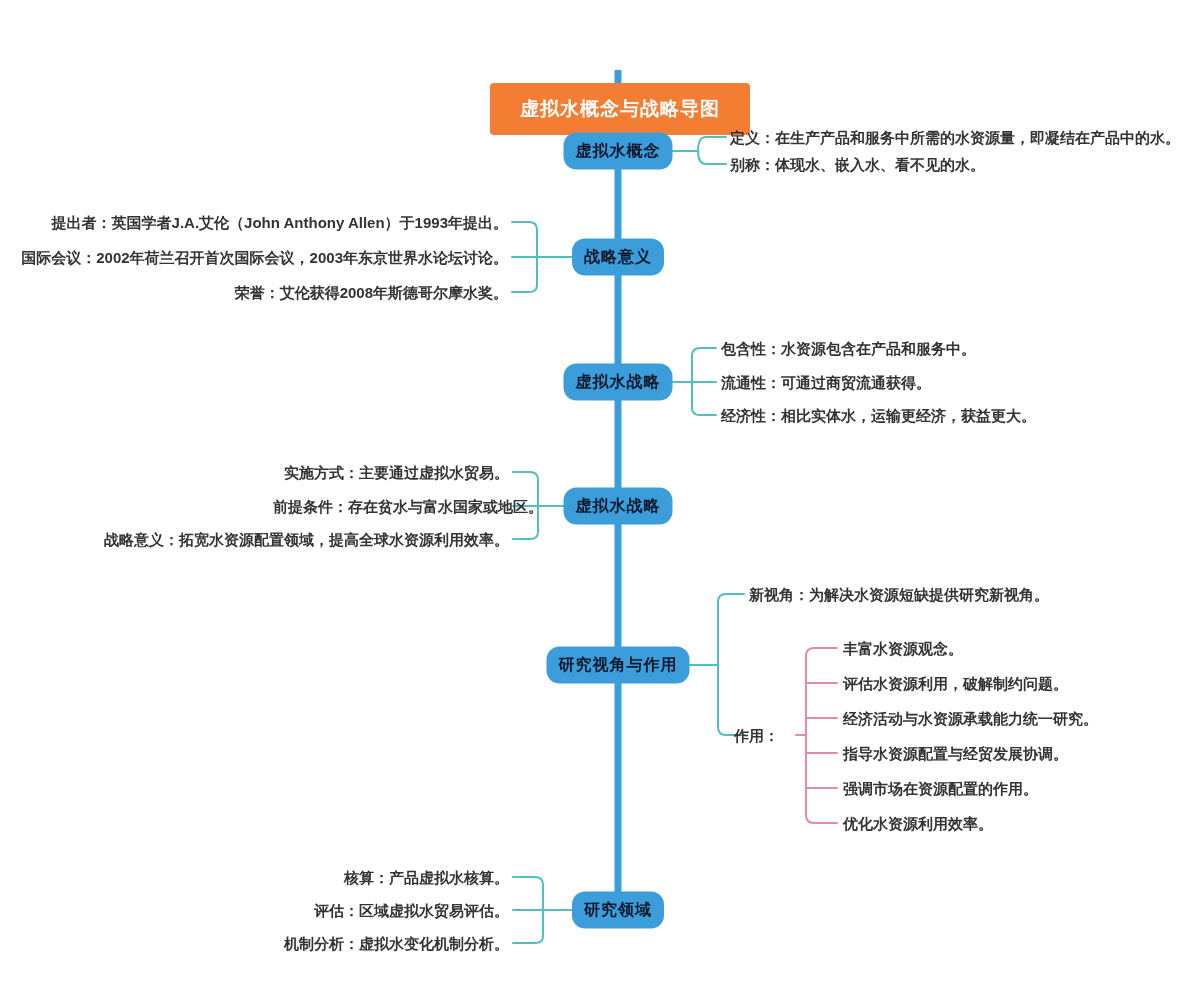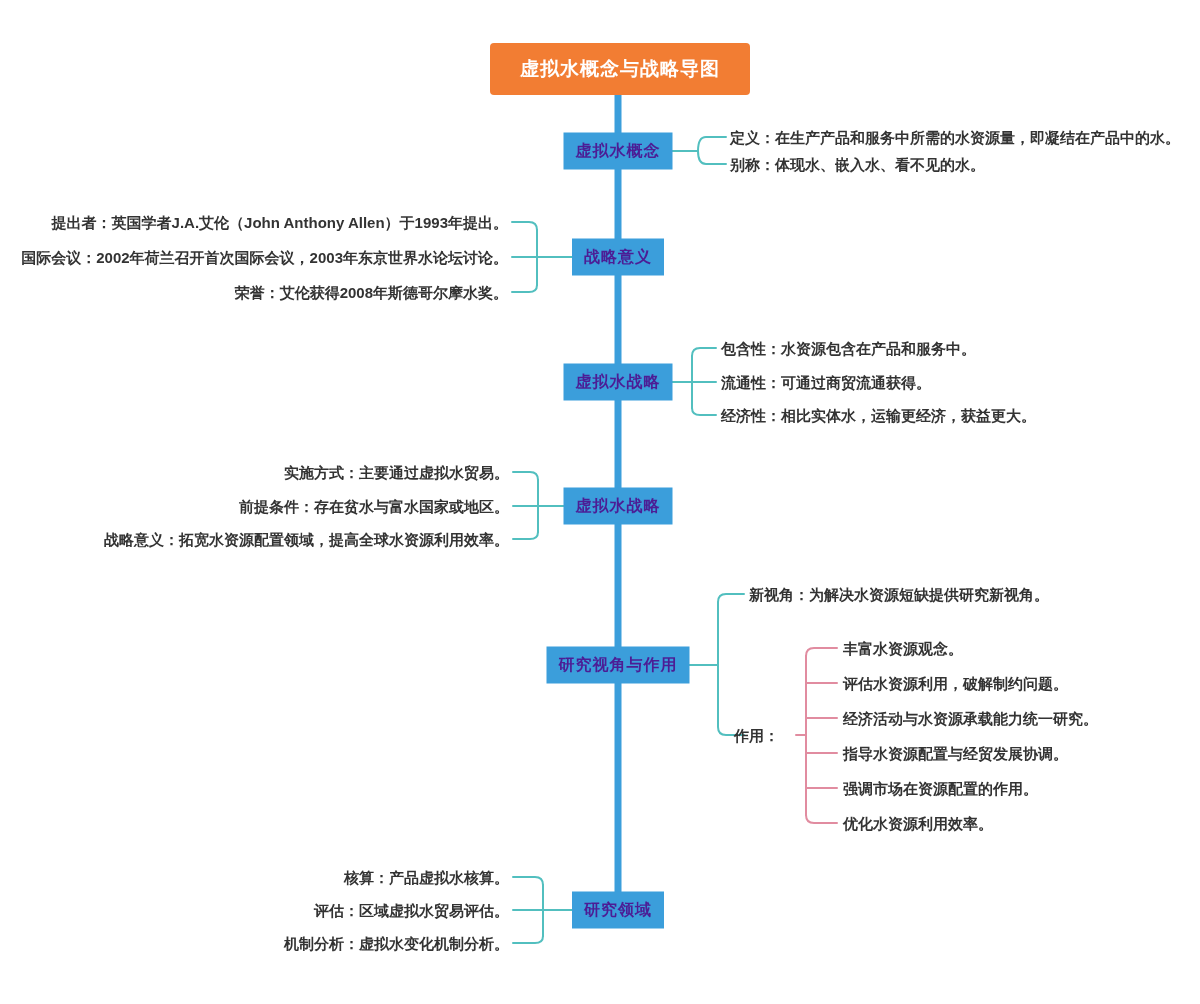--- a/index.html
+++ b/index.html
@@ -22,29 +22,30 @@
   .root-node{
     position:absolute;
     transform:translate(-50%,-50%);
     background:var(--c-orange);
     color:#ffffff;
     font-size:19px;font-weight:bold;
     padding:13px 30px;
     border-radius:4px;
     white-space:nowrap;
     letter-spacing:1px;
+    margin-top:40px;
   }
   .bnode{
     position:absolute;
     transform:translate(-50%,-50%);
     background:var(--c-blue);
-    color:#4c1d95;
+    color:#0f172a;
     font-size:16px;font-weight:bold;
     padding:8px 12px;
-    border-radius:0;
+    border-radius:13px;
     white-space:nowrap;
     letter-spacing:1px;
   }
   .lbl{
     position:absolute;
     transform:translateY(-50%);
     color:var(--c-text);
     font-size:15px;font-weight:bold;
     white-space:nowrap;
     line-height:1;
@@ -122,21 +123,21 @@
 
   <div class="lbl left-side" style="right:692px;top:222px">提出者：英国学者J.A.艾伦（John Anthony Allen）于1993年提出。</div>
   <div class="lbl left-side" style="right:692px;top:257px">国际会议：2002年荷兰召开首次国际会议，2003年东京世界水论坛讨论。</div>
   <div class="lbl left-side" style="right:692px;top:292px">荣誉：艾伦获得2008年斯德哥尔摩水奖。</div>
 
   <div class="lbl" style="left:721px;top:348px">包含性：水资源包含在产品和服务中。</div>
   <div class="lbl" style="left:721px;top:382px">流通性：可通过商贸流通获得。</div>
   <div class="lbl" style="left:721px;top:415px">经济性：相比实体水，运输更经济，获益更大。</div>
 
   <div class="lbl left-side" style="right:691px;top:472px">实施方式：主要通过虚拟水贸易。</div>
-  <div class="lbl left-side" style="right:691px;top:506px">前提条件：存在贫水与富水国家或地区。</div>
+  <div class="lbl left-side" style="right:657px;top:506px">前提条件：存在贫水与富水国家或地区。</div>
   <div class="lbl left-side" style="right:691px;top:539px">战略意义：拓宽水资源配置领域，提高全球水资源利用效率。</div>
 
   <div class="lbl" style="left:749px;top:594px">新视角：为解决水资源短缺提供研究新视角。</div>
   <div class="lbl" style="left:734px;top:735px">作用：</div>
   <div class="lbl" style="left:843px;top:648px">丰富水资源观念。</div>
   <div class="lbl" style="left:843px;top:683px">评估水资源利用，破解制约问题。</div>
   <div class="lbl" style="left:843px;top:718px">经济活动与水资源承载能力统一研究。</div>
   <div class="lbl" style="left:843px;top:753px">指导水资源配置与经贸发展协调。</div>
   <div class="lbl" style="left:843px;top:788px">强调市场在资源配置的作用。</div>
   <div class="lbl" style="left:843px;top:823px">优化水资源利用效率。</div>

